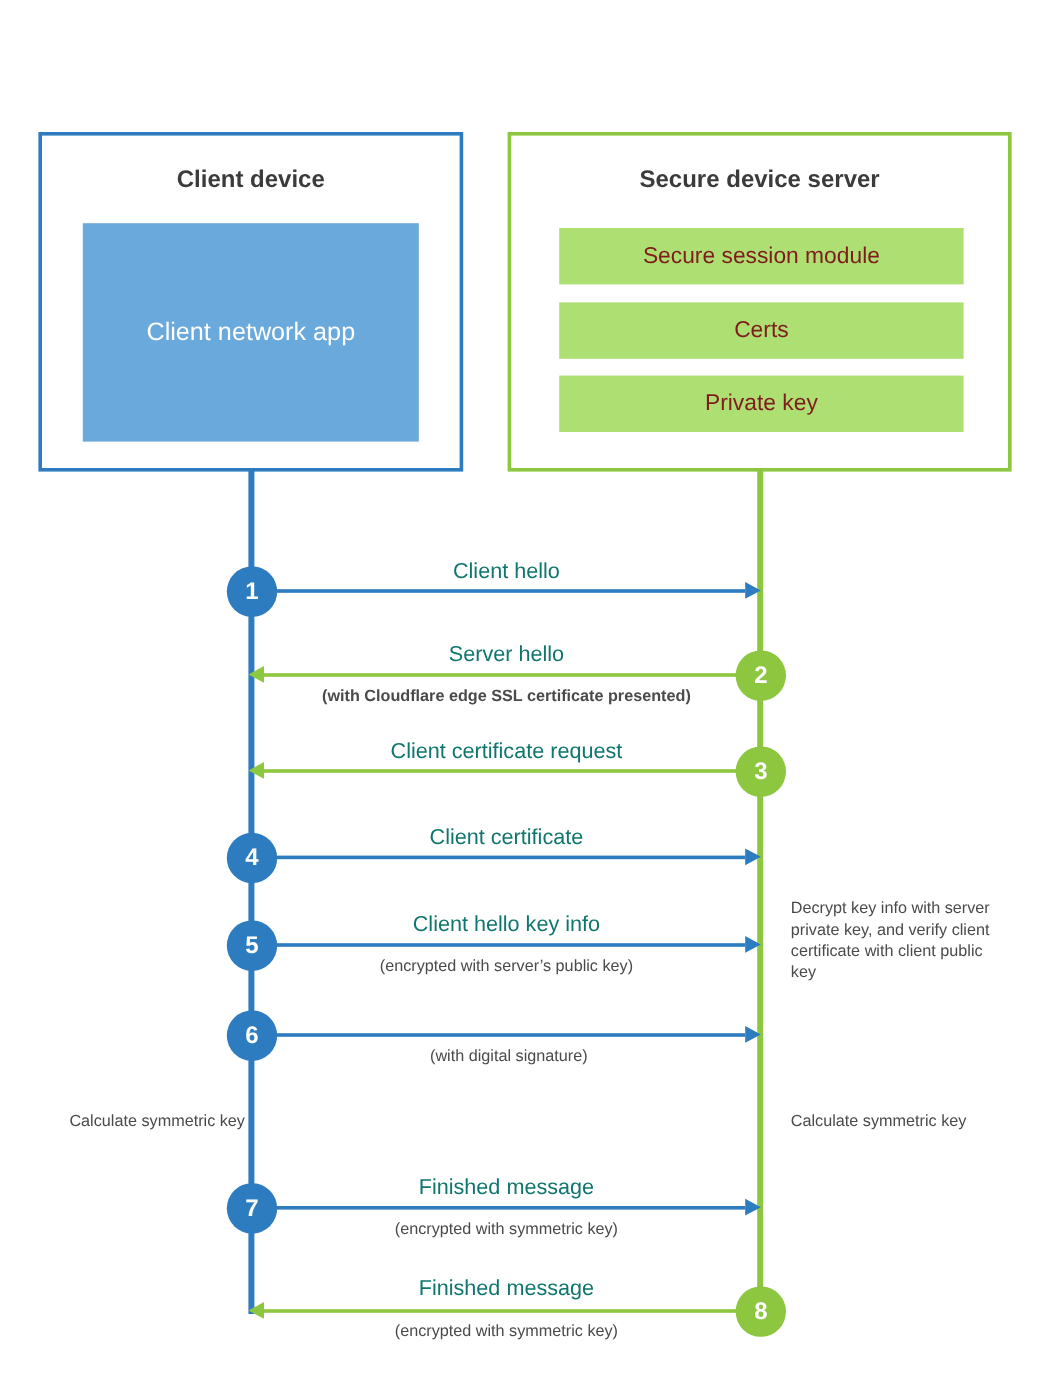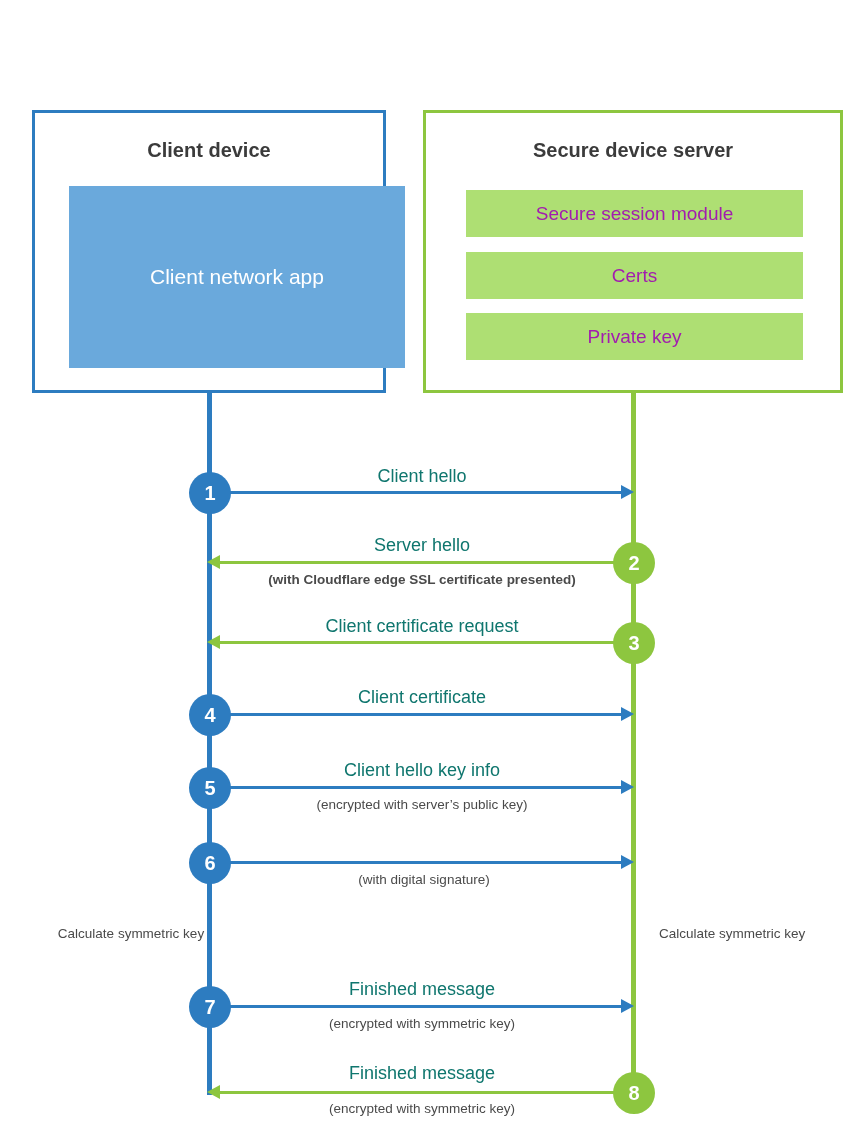--- a/index.html
+++ b/index.html
@@ -23,29 +23,29 @@
   .actor-box{position:absolute;background:#ffffff;box-sizing:border-box;}
   .actor-box.client{left:32px;top:110px;width:354px;height:283px;border:3px solid #2d7cc0;}
   .actor-box.server{left:423px;top:110px;width:420px;height:283px;border:3px solid #8dc63f;}
 
   .actor-title{
     position:absolute;left:0;right:0;top:26px;
     text-align:center;font-size:20px;font-weight:bold;color:#3b3b3b;
   }
 
   .app-box{
-    position:absolute;left:34px;top:73px;width:336px;height:182px;
+    position:absolute;left:34px;top:73px;width:280px;height:182px;
     background:#6aa9dc;color:#ffffff;
     display:flex;align-items:center;justify-content:center;
     text-align:center;font-size:21px;font-weight:300;line-height:1.25;
   }
 
   .mod-bar{
     position:absolute;left:40px;width:337px;height:47px;
-    background:#aedf73;color:#a21caf;
+    background:#aedf73;color:#7f1d1d;
     display:flex;align-items:center;justify-content:center;
     font-size:19px;font-weight:300;
   }
   .mod-bar.m0{top:77px;}
   .mod-bar.m1{top:139px;}
   .mod-bar.m2{top:200px;}
 
   
   .lifeline{position:absolute;width:5px;}
   .lifeline.client{left:207px;top:392px;height:703px;background:#2d7cc0;}
@@ -145,18 +145,19 @@
   <div class="arrow-head blue right" style="left:621px;top:999px;"></div>
   <div class="msg-sub" style="left:210px;top:1016px;width:424px;">(encrypted with symmetric key)</div>
   <div class="step-circle blue" style="left:189px;top:986px;">7</div>
 
   <div class="msg-label" style="left:210px;top:1063px;width:424px;">Finished message</div>
   <div class="arrow-line green" style="left:220px;top:1091px;width:414px;"></div>
   <div class="arrow-head green left" style="left:207px;top:1085px;"></div>
   <div class="msg-sub" style="left:210px;top:1101px;width:424px;">(encrypted with symmetric key)</div>
   <div class="step-circle green" style="left:613px;top:1072px;">8</div>
 
+  <div class="side-note right" style="top:748px;width:175px;">Decrypt key info with server private key, and verify client certificate with client public key</div>
 
   <div class="side-note left" style="top:925px;">Calculate symmetric key</div>
 
   <div class="side-note right" style="top:925px;width:150px;">Calculate symmetric key</div>
 
 </div>
 
 </body></html>

